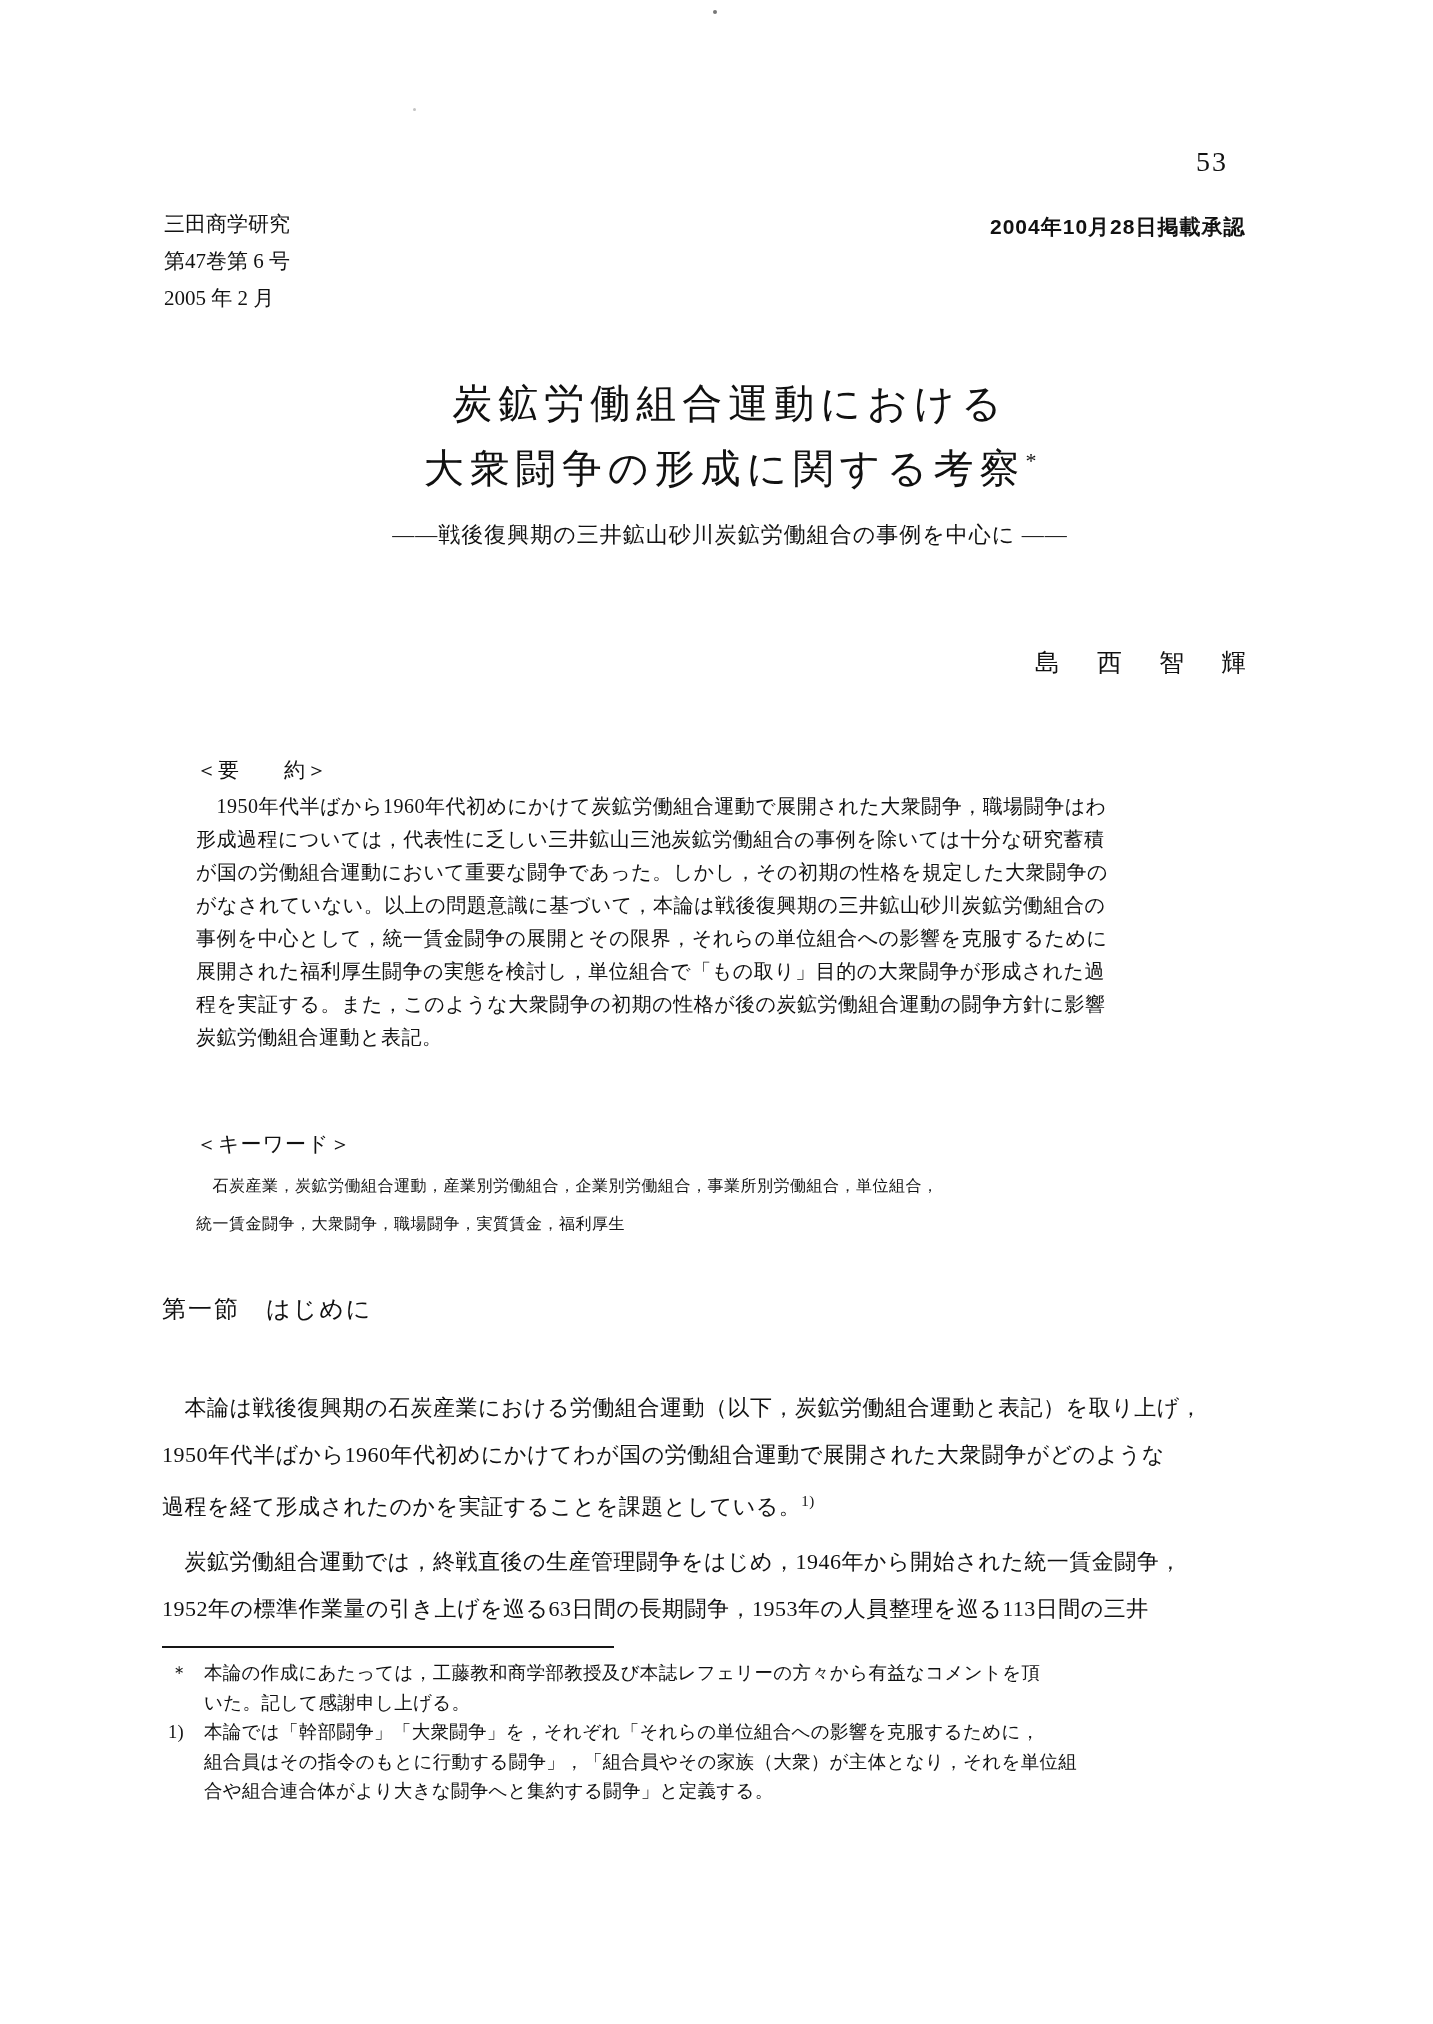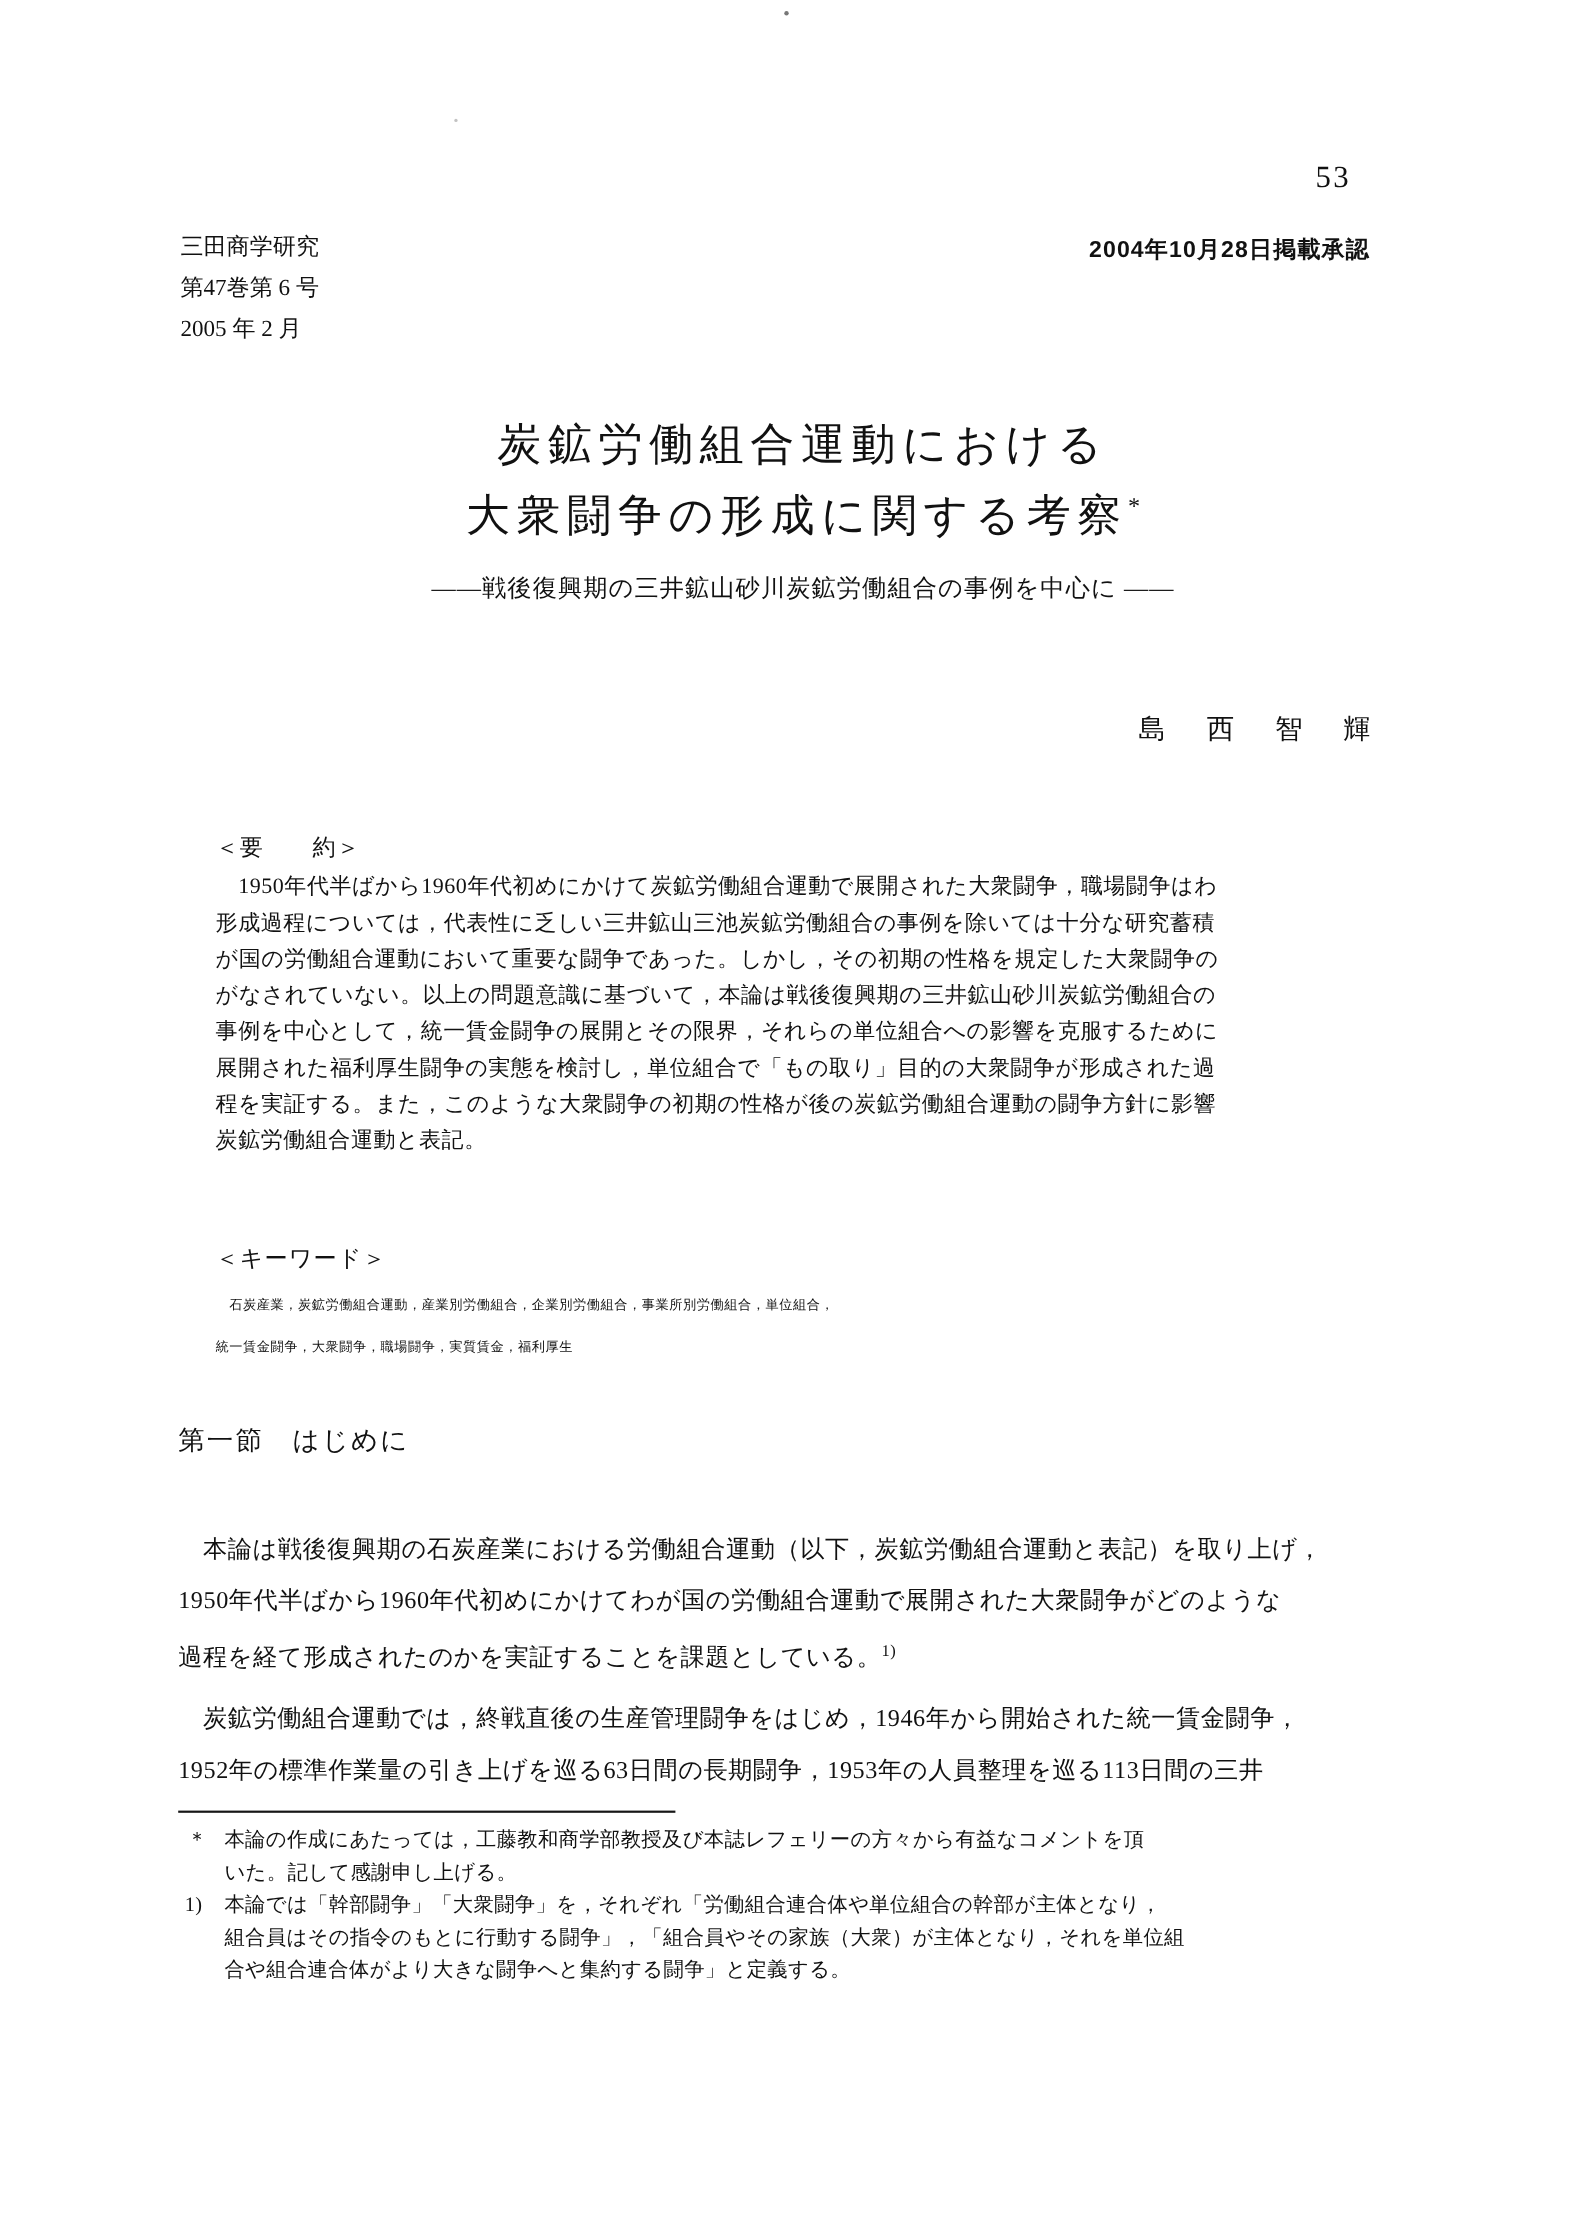--- a/index.html
+++ b/index.html
@@ -23,21 +23,21 @@
   .subtitle{margin-top:24px;font-size:22px;letter-spacing:1px;}
   
   .author{left:800px;top:646px;width:452px;text-align:right;font-size:25px;letter-spacing:6px;}
   
   .abstract{left:196px;top:756px;width:1112px;}
   .block-heading{font-size:21px;letter-spacing:1px;}
   .abstract .lines{margin-top:6px;}
   .abstract .line{font-size:20px;line-height:33px;letter-spacing:0.5px;white-space:nowrap;}
   .keywords{left:196px;top:1130px;width:1112px;}
   .keywords .lines{margin-top:9px;}
-  .keywords .line{font-size:12px;line-height:38px;letter-spacing:0.5px;white-space:nowrap;}
+  .keywords .line{font-size:16px;line-height:38px;letter-spacing:0.5px;white-space:nowrap;}
   
   .section-heading{left:162px;top:1293px;font-size:24px;letter-spacing:2px;}
   .para{left:162px;width:1152px;}
   .para1{top:1384px;}
   .para2{top:1538px;}
   .para .line{font-size:22px;line-height:47px;letter-spacing:0.5px;white-space:nowrap;}
   .ref-sup{font-size:15px;vertical-align:super;}
   
   .fn-rule{left:162px;top:1646px;width:452px;height:0;border-top:2.5px solid #161616;}
   .footnotes{left:162px;top:1659px;width:1158px;}
@@ -103,16 +103,16 @@
 <div class="abs para para2">
   <div class="line">　炭鉱労働組合運動では，終戦直後の生産管理闘争をはじめ，1946年から開始された統一賃金闘争，</div>
   <div class="line">1952年の標準作業量の引き上げを巡る63日間の長期闘争，1953年の人員整理を巡る113日間の三井</div>
 </div>
 
 <div class="abs fn-rule"></div>
 
 <div class="abs footnotes">
   <div class="fn-line"><span class="fn-marker star">＊</span><span>本論の作成にあたっては，工藤教和商学部教授及び本誌レフェリーの方々から有益なコメントを頂</span></div>
   <div class="fn-line"><span>いた。記して感謝申し上げる。</span></div>
-  <div class="fn-line"><span class="fn-marker">1)</span><span>本論では「幹部闘争」「大衆闘争」を，それぞれ「労働組合連合体や単位組合の幹部が主体となり，</span></div>
+  <div class="fn-line"><span class="fn-marker">1)</span><span>本論では「幹部闘争」「大衆闘争」を，それぞれ「それらの単位組合への影響を克服するために，</span></div>
   <div class="fn-line"><span>組合員はその指令のもとに行動する闘争」，「組合員やその家族（大衆）が主体となり，それを単位組</span></div>
   <div class="fn-line"><span>合や組合連合体がより大きな闘争へと集約する闘争」と定義する。</span></div>
 </div>
 
 </body></html>

